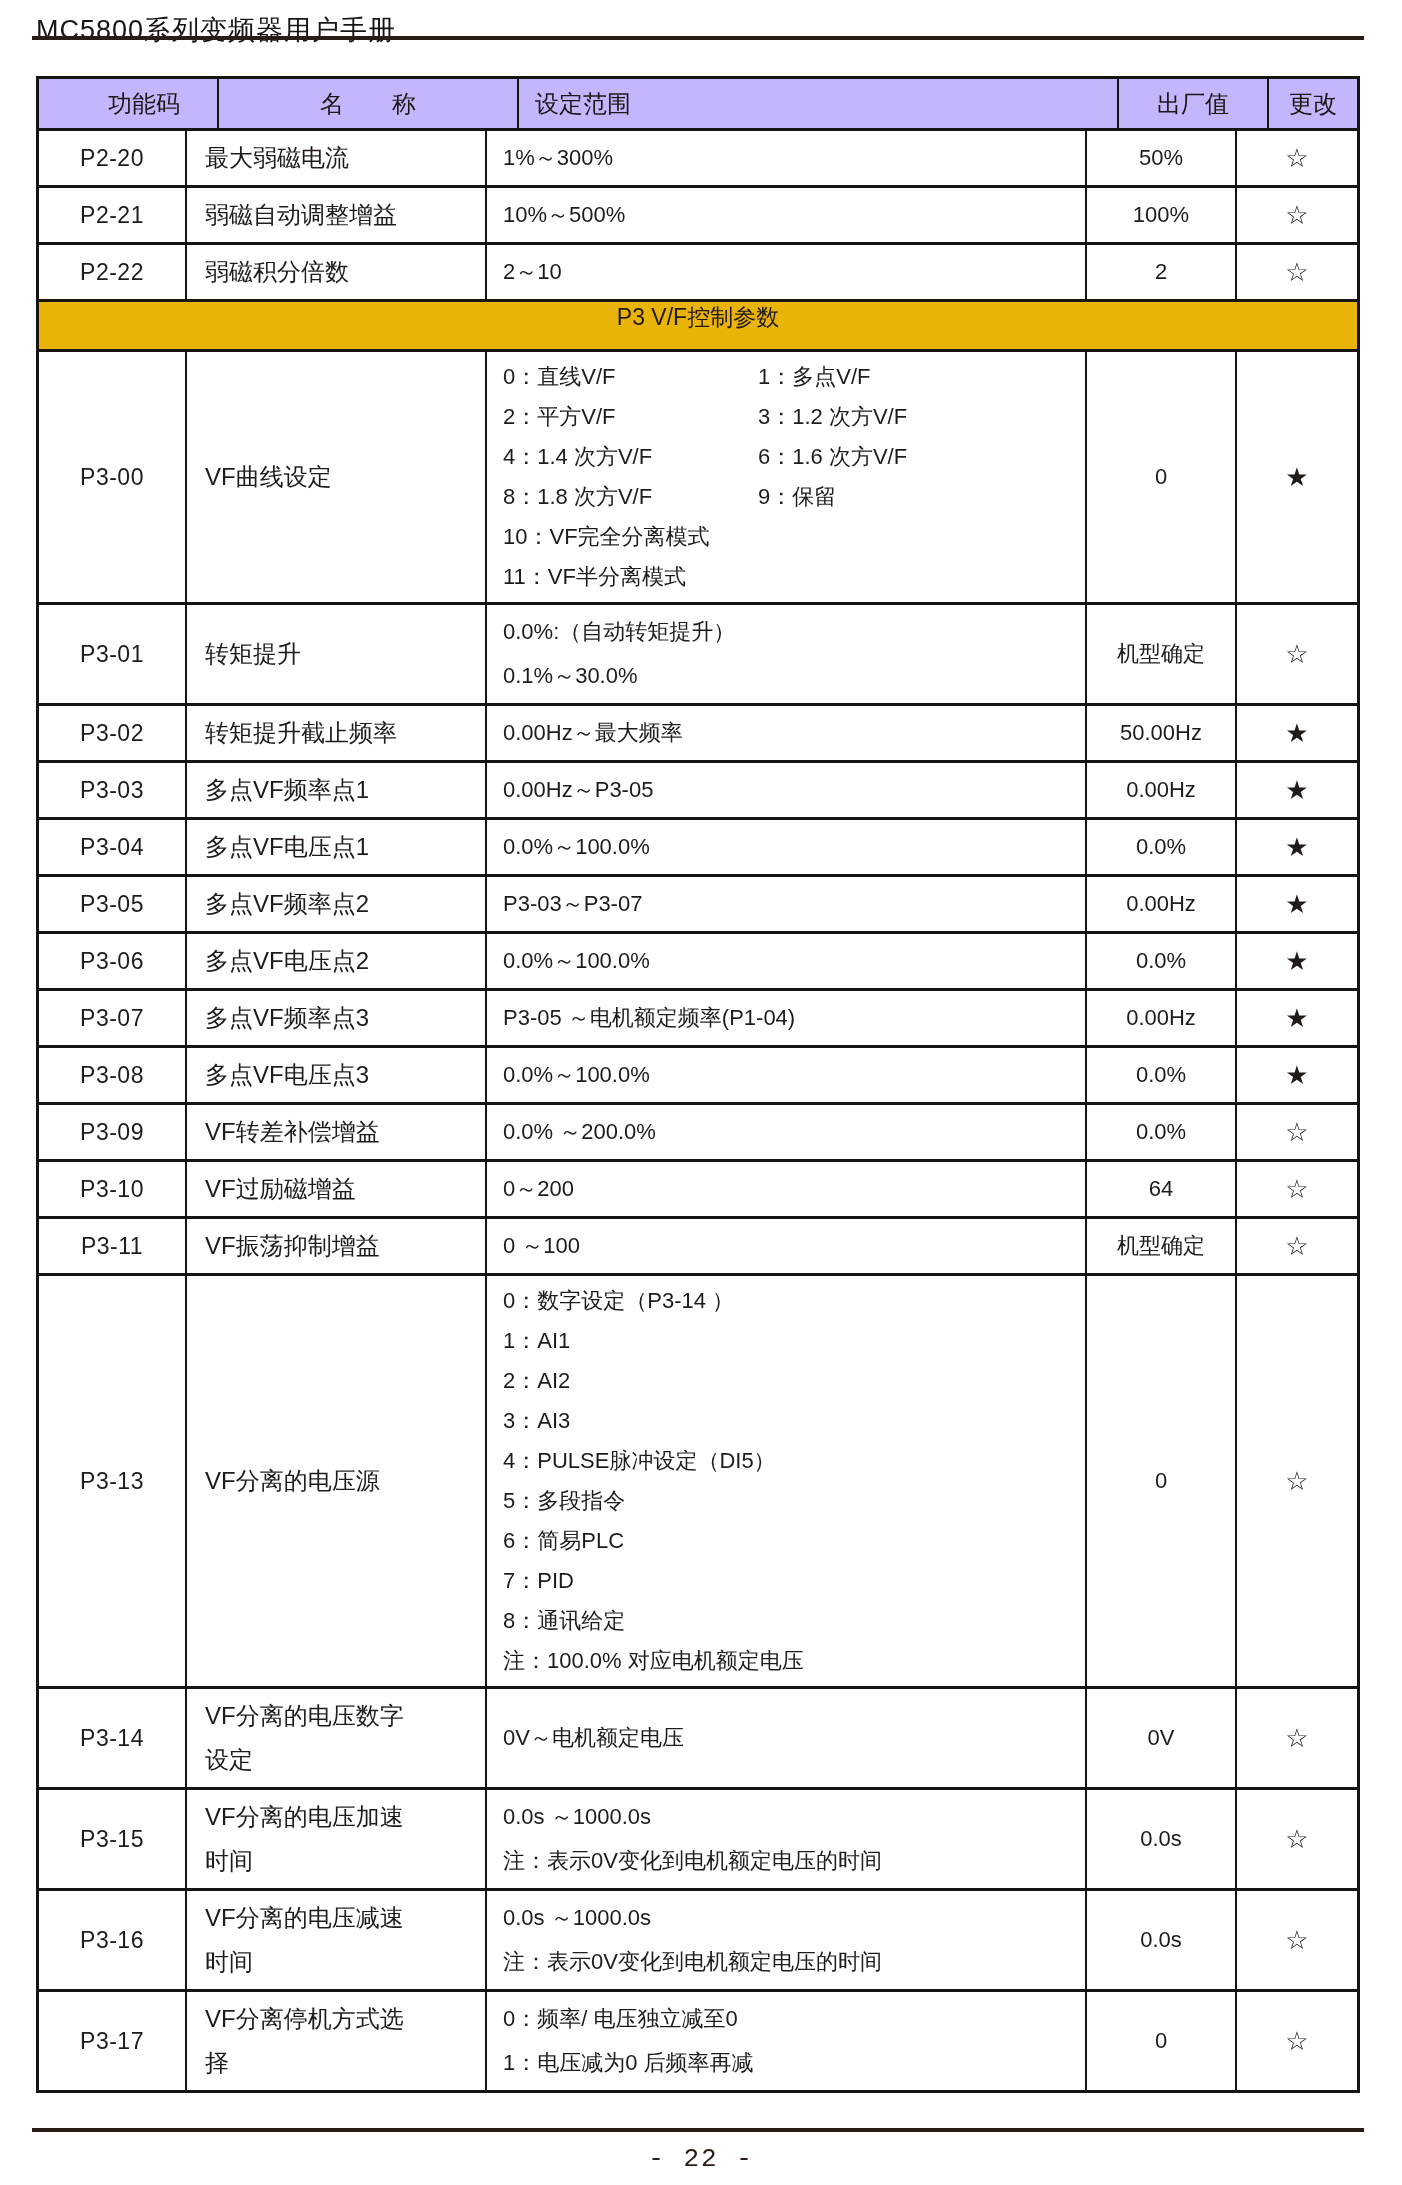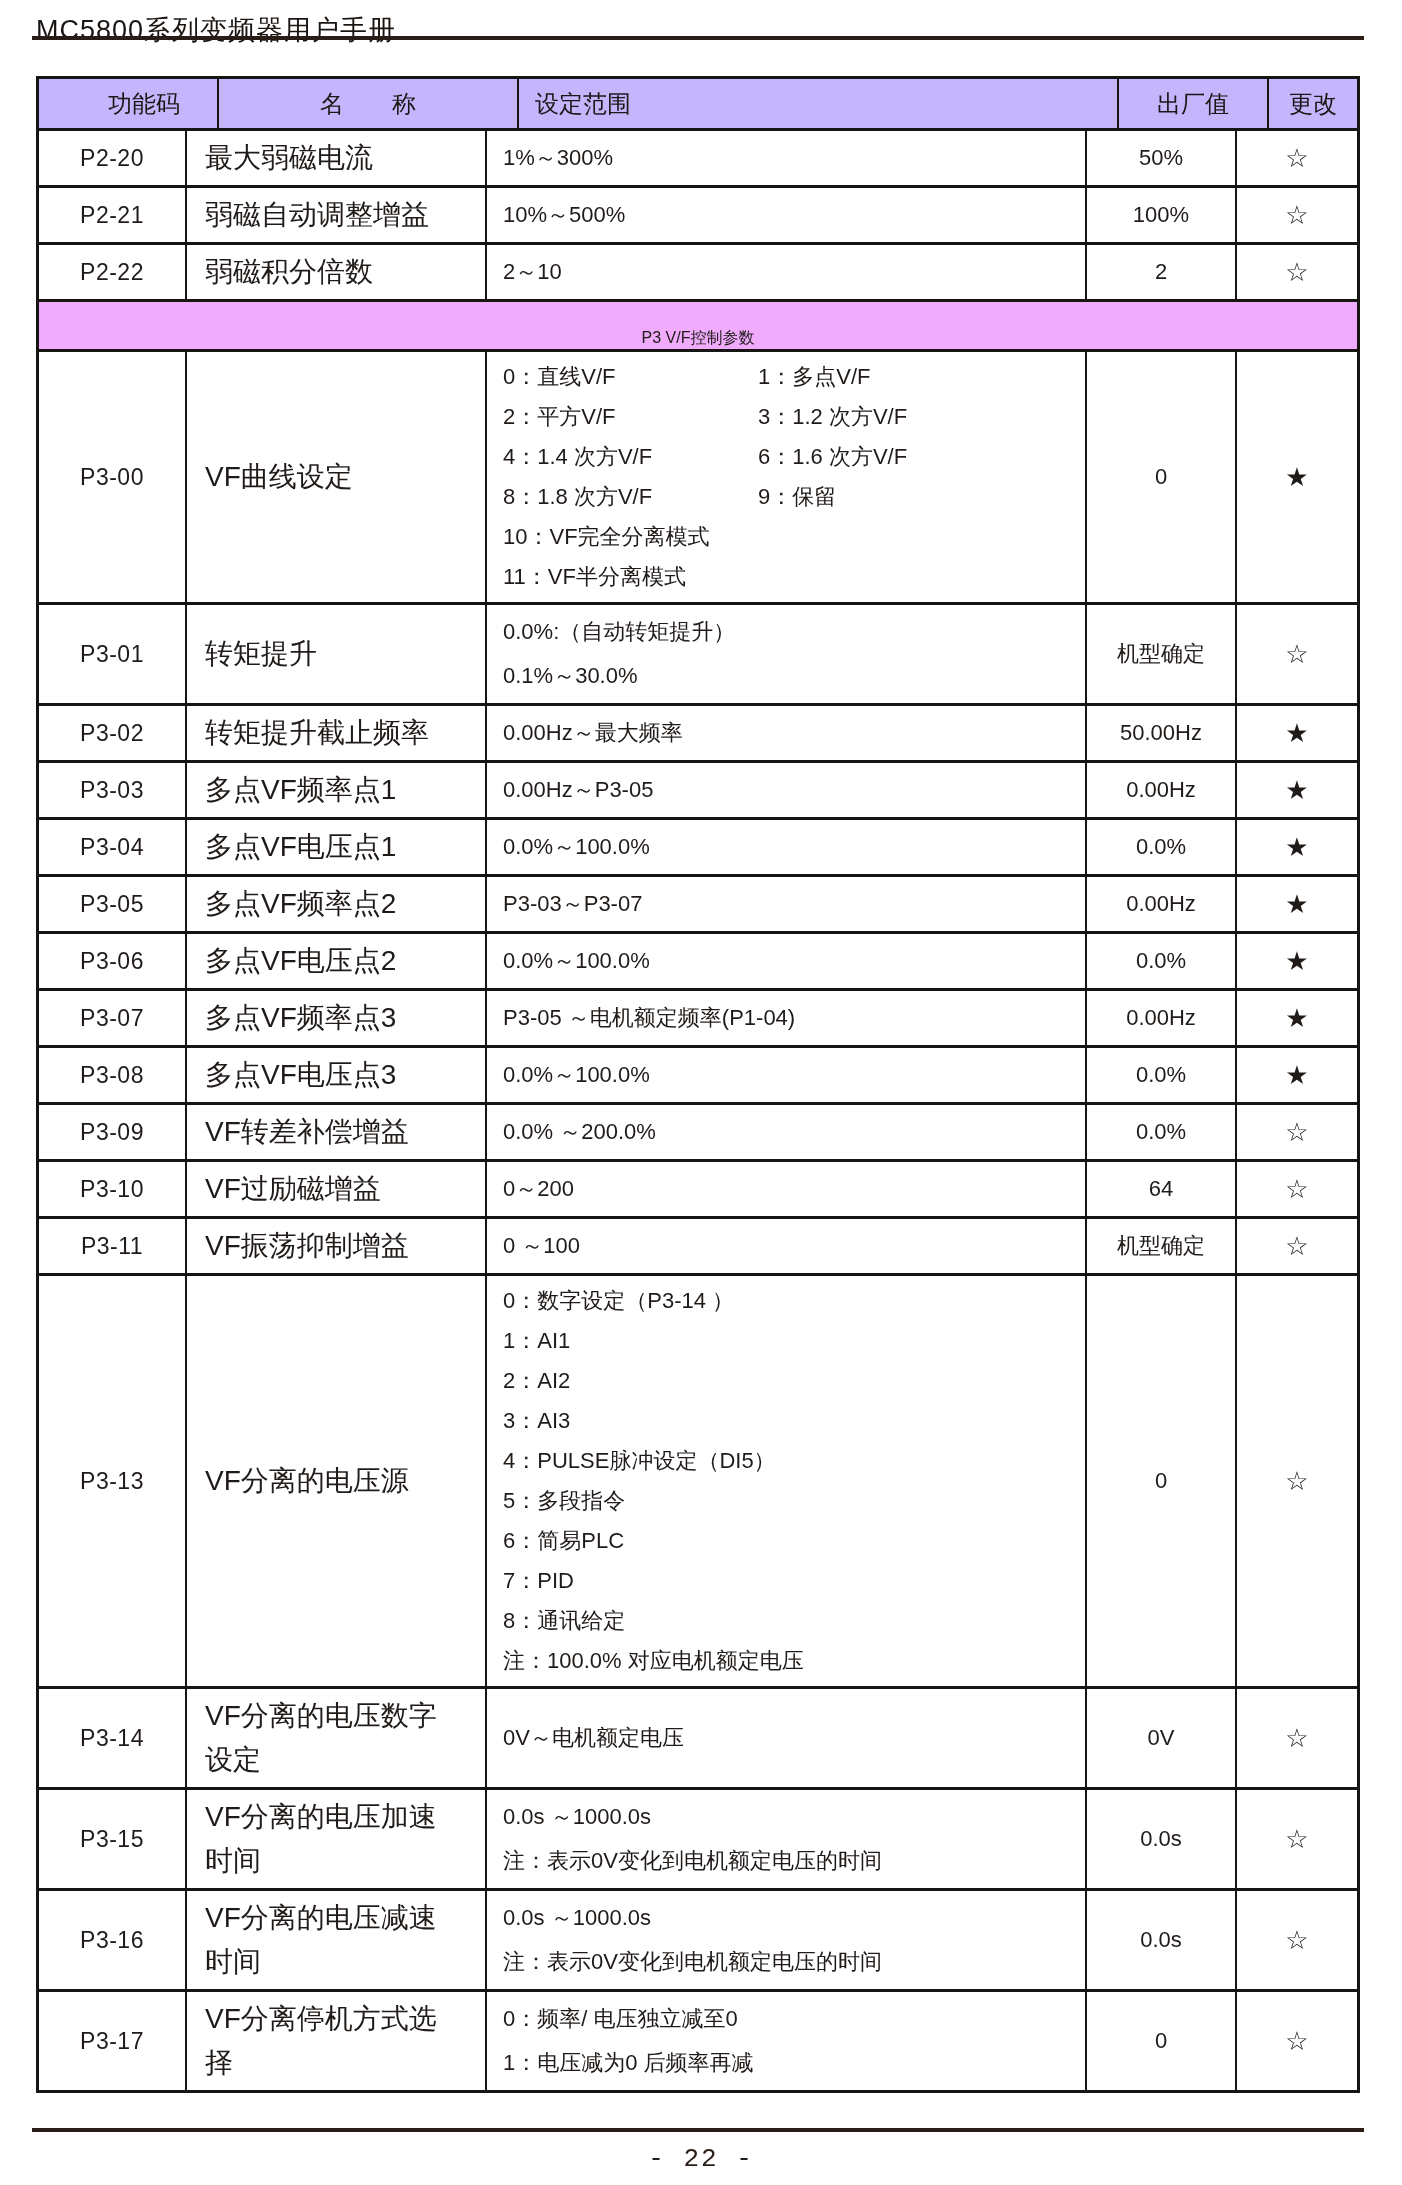--- a/index.html
+++ b/index.html
@@ -46,35 +46,35 @@
     align-items:stretch;
   }
   .row:last-child{border-bottom:none;}
   .cell{
     box-sizing:border-box;border-right:2px solid #171513;
     display:flex;flex-direction:column;justify-content:center;
     padding:5px 0;
   }
   .cell:last-child{border-right:none;}
   .cell.code{align-items:center;font-size:23px;letter-spacing:0.5px;}
-  .cell.name{padding-left:18px;padding-right:8px;font-size:28px;}
+  .cell.name{padding-left:18px;padding-right:8px;font-size:24px;}
   .name-line{line-height:44px;white-space:nowrap;}
   .cell.range{padding-left:16px;font-size:22px;}
   .rline{line-height:44px;white-space:pre;}
   .range.many .rline{line-height:40px;}
   .pair{display:flex;}
   .pair .pa{width:255px;}
   .pair .pb{flex:1;}
   .cell.value{align-items:center;text-align:left;font-size:22px;padding-left:4px;padding-right:4px;}
   .value .name-line{white-space:normal;}
   .cell.change{align-items:center;font-size:26px;}
   .section-row{
-    display:flex;align-items:flex-end;justify-content:center;
-    background:#f0abfc;border-bottom:3px solid #171513;
-    height:47px;font-size:16px;
+    display:flex;align-items:flex-start;justify-content:center;
+    background:#eab308;border-bottom:3px solid #171513;
+    height:47px;font-size:23px;
   }
   .footer-rule{
     position:absolute;left:32px;top:2128px;width:1332px;height:4px;
     background:#2a1d18;
   }
   .page-number{
     position:absolute;left:0;right:0;top:2144px;text-align:center;
     font-size:26px;color:#2a1d18;letter-spacing:2px;font-family:Liberation Mono, monospace;
   }
 </style>

